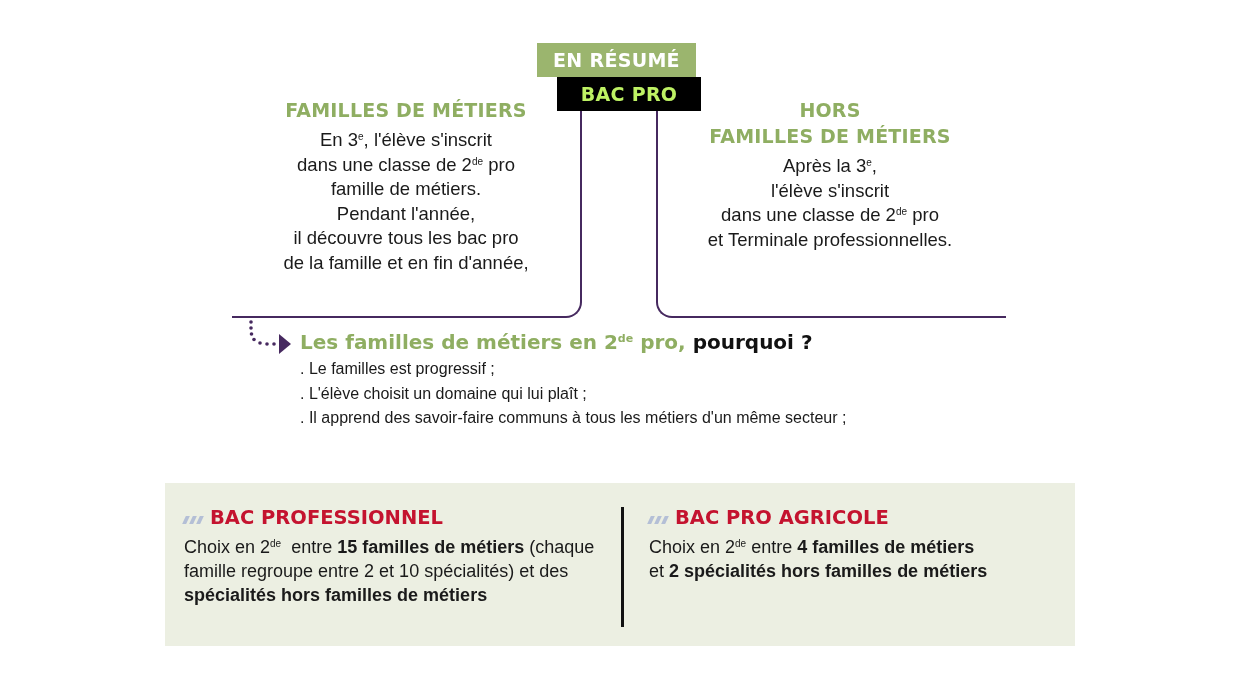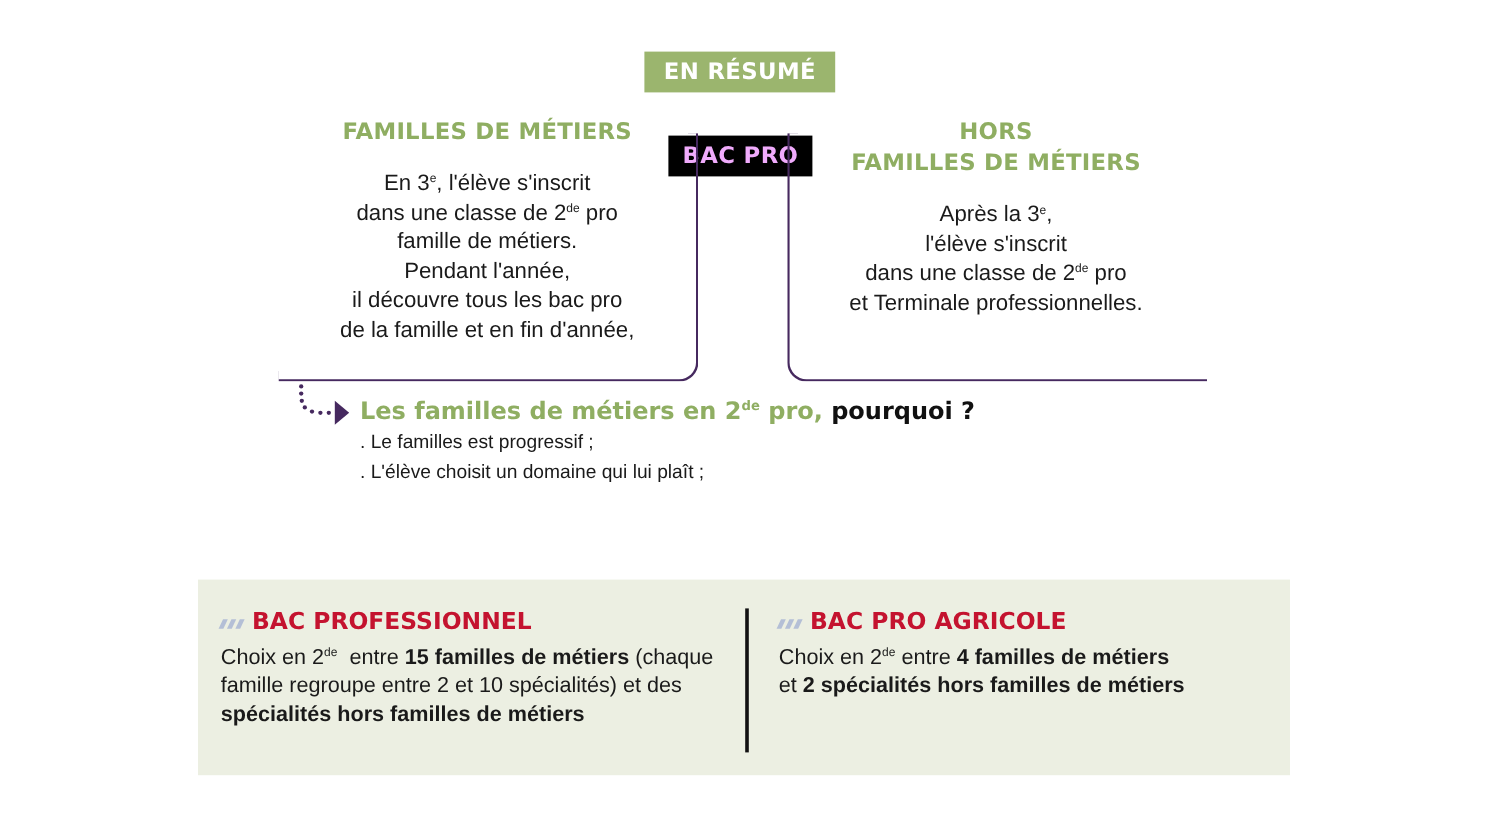--- a/index.html
+++ b/index.html
@@ -9,24 +9,24 @@
     .abs { position: absolute; }
 
     
     .tag-green {
       left: 537px; top: 43px; width: 159px; height: 34px;
       background: #9bb56e; color: #ffffff;
       font-family: "DejaVu Sans", sans-serif; font-weight: bold; font-size: 19px;
       display: flex; align-items: center; justify-content: center; letter-spacing: 0.3px;
     }
     .tag-black {
-      left: 557px; top: 77px; width: 120px; height: 34px;
-      background: #000000; color: #f0abfc;
+      left: 557px; top: 77px; width: 144px; height: 34px;
+      background: #000000; color: #bef264;
       font-family: "DejaVu Sans", sans-serif; font-weight: bold; font-size: 19px;
-      display: flex; align-items: center; justify-content: center; letter-spacing: 0.3px; margin-top: 36px;
+      display: flex; align-items: center; justify-content: center; letter-spacing: 0.3px;
     }
 
     
     .line-left {
       left: 232px; top: 111px; width: 350px; height: 207px;
       border-right: 2.5px solid #46295f; border-bottom: 2.5px solid #46295f;
       border-bottom-right-radius: 16px;
     }
     .line-right {
       left: 656px; top: 111px; width: 350px; height: 207px;
@@ -35,21 +35,21 @@
     }
 
     
     .col { text-align: center; }
     .col-left { left: 232px; top: 97px; width: 348px; }
     .col-right { left: 660px; top: 97px; width: 340px; }
     .col-title {
       color: #8fae62; font-family: "DejaVu Sans", sans-serif; font-weight: bold;
       font-size: 19px; line-height: 26px; letter-spacing: 0.2px;
     }
-    .col-body { font-size: 18.5px; line-height: 24.6px; color: #1a1a1a; margin-top: 17px; }
+    .col-body { font-size: 18.5px; line-height: 24.6px; color: #1a1a1a; margin-top: 5px; }
     .col-body sup, .list sup, .box-body sup, .why-title sup { font-size: 10px; vertical-align: 6px; line-height: 0; }
 
     
     .dots { left: 246px; top: 320px; }
 
     
     .why-title {
       left: 300px; top: 330px; font-size: 20px; font-weight: bold;
       font-family: "DejaVu Sans", sans-serif; white-space: nowrap;
     }
@@ -126,20 +126,21 @@
   </g>
 </svg>
 
 <div class="abs why-title">
   <span class="why-green"><span>Les familles de métiers en 2</span><sup>de</sup><span> pro,</span></span><span class="why-black"> pourquoi ?</span>
 </div>
 
 <ul class="abs list">
   <li><span>. Le familles est progressif ;</span></li>
   <li><span>. L'élève choisit un domaine qui lui plaît ;</span></li>
+  <li><span>. Il apprend des savoir-faire communs à tous les métiers d'un même secteur ;</span></li>
 </ul>
 
 <div class="abs box"></div>
 <div class="abs divider"></div>
 
 <div class="abs box-col box-col-left">
   <div class="box-title">
     <span class="slashes">
         <span></span>
         <span></span>

